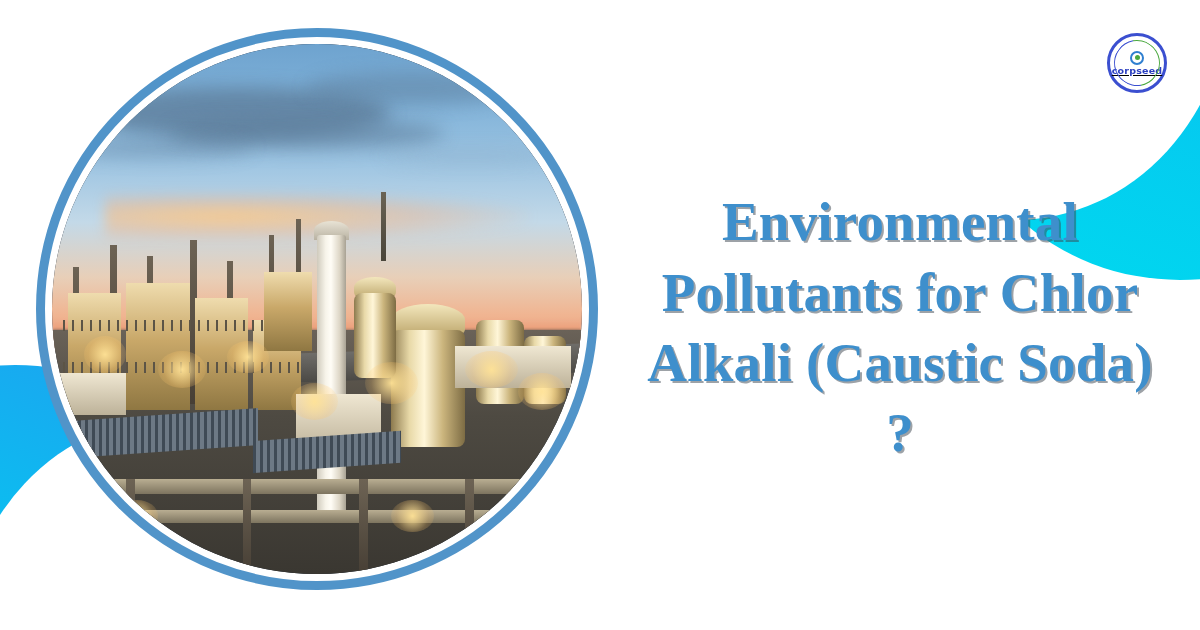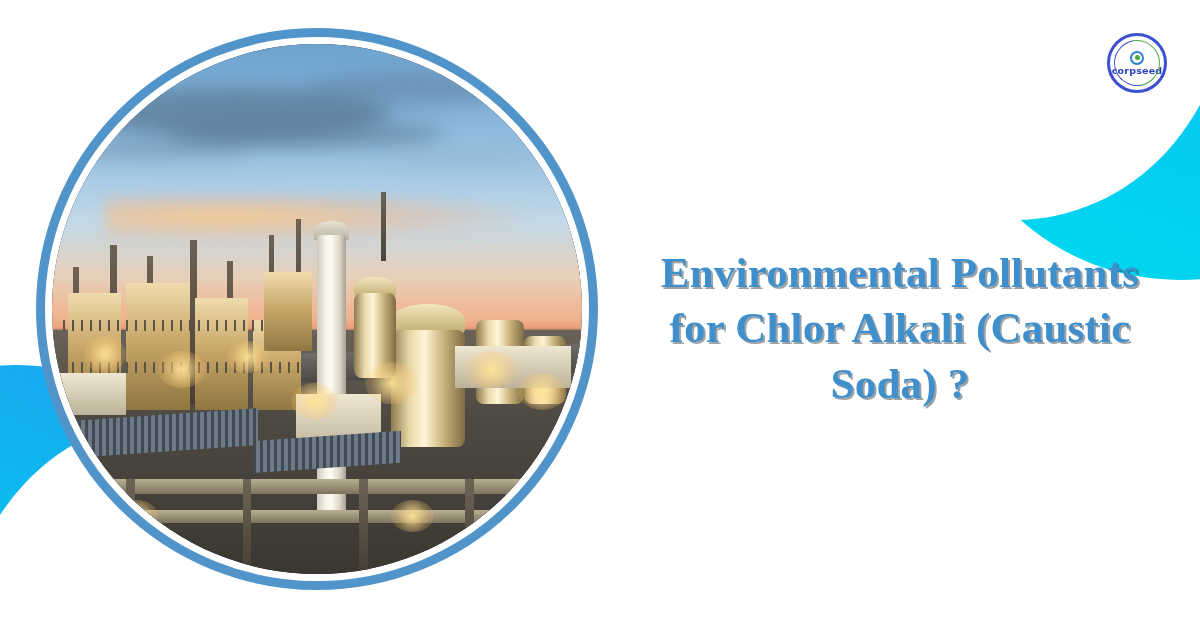--- a/index.html
+++ b/index.html
@@ -60,21 +60,21 @@
     background:#ffffff;
     border:3px solid #3b4fd0;
     z-index:20;
     display:flex; align-items:center; justify-content:center;
   }
   .logo-inner {
     position:relative;
     width:48px; height:48px;
     border-radius:50%;
     display:flex; flex-direction:column;
-    align-items:center; justify-content:center;
+    align-items:center; justify-content:center;text-decoration:underline;
   }
   .logo-ring {
     position:absolute; inset:1px;
     border-radius:50%;
     border:1.5px solid #4aa83f;
     border-left-color:transparent;
     border-bottom-color:transparent;
     transform:rotate(35deg);
   }
   .logo-ring2 {
@@ -257,21 +257,21 @@
     line-height:1.32;
     color:#1b1b1b;
     letter-spacing:.1px;
     max-width:500px;
     text-shadow:1px 1px 0 rgba(170,170,170,.55);
     margin-top:22px;
   }
   .headline {
     font-family:"Liberation Serif", serif;
     font-weight:bold;
-    font-size:43px;
+    font-size:55px;
     line-height:1.28;
     color:#3e8fcc;
     letter-spacing:.2px;
     max-width:530px;
     margin-top:26px;
     text-shadow:2px 2px 0 rgba(60,70,80,.5);
   }
 </style>
 </head>
 <body>

